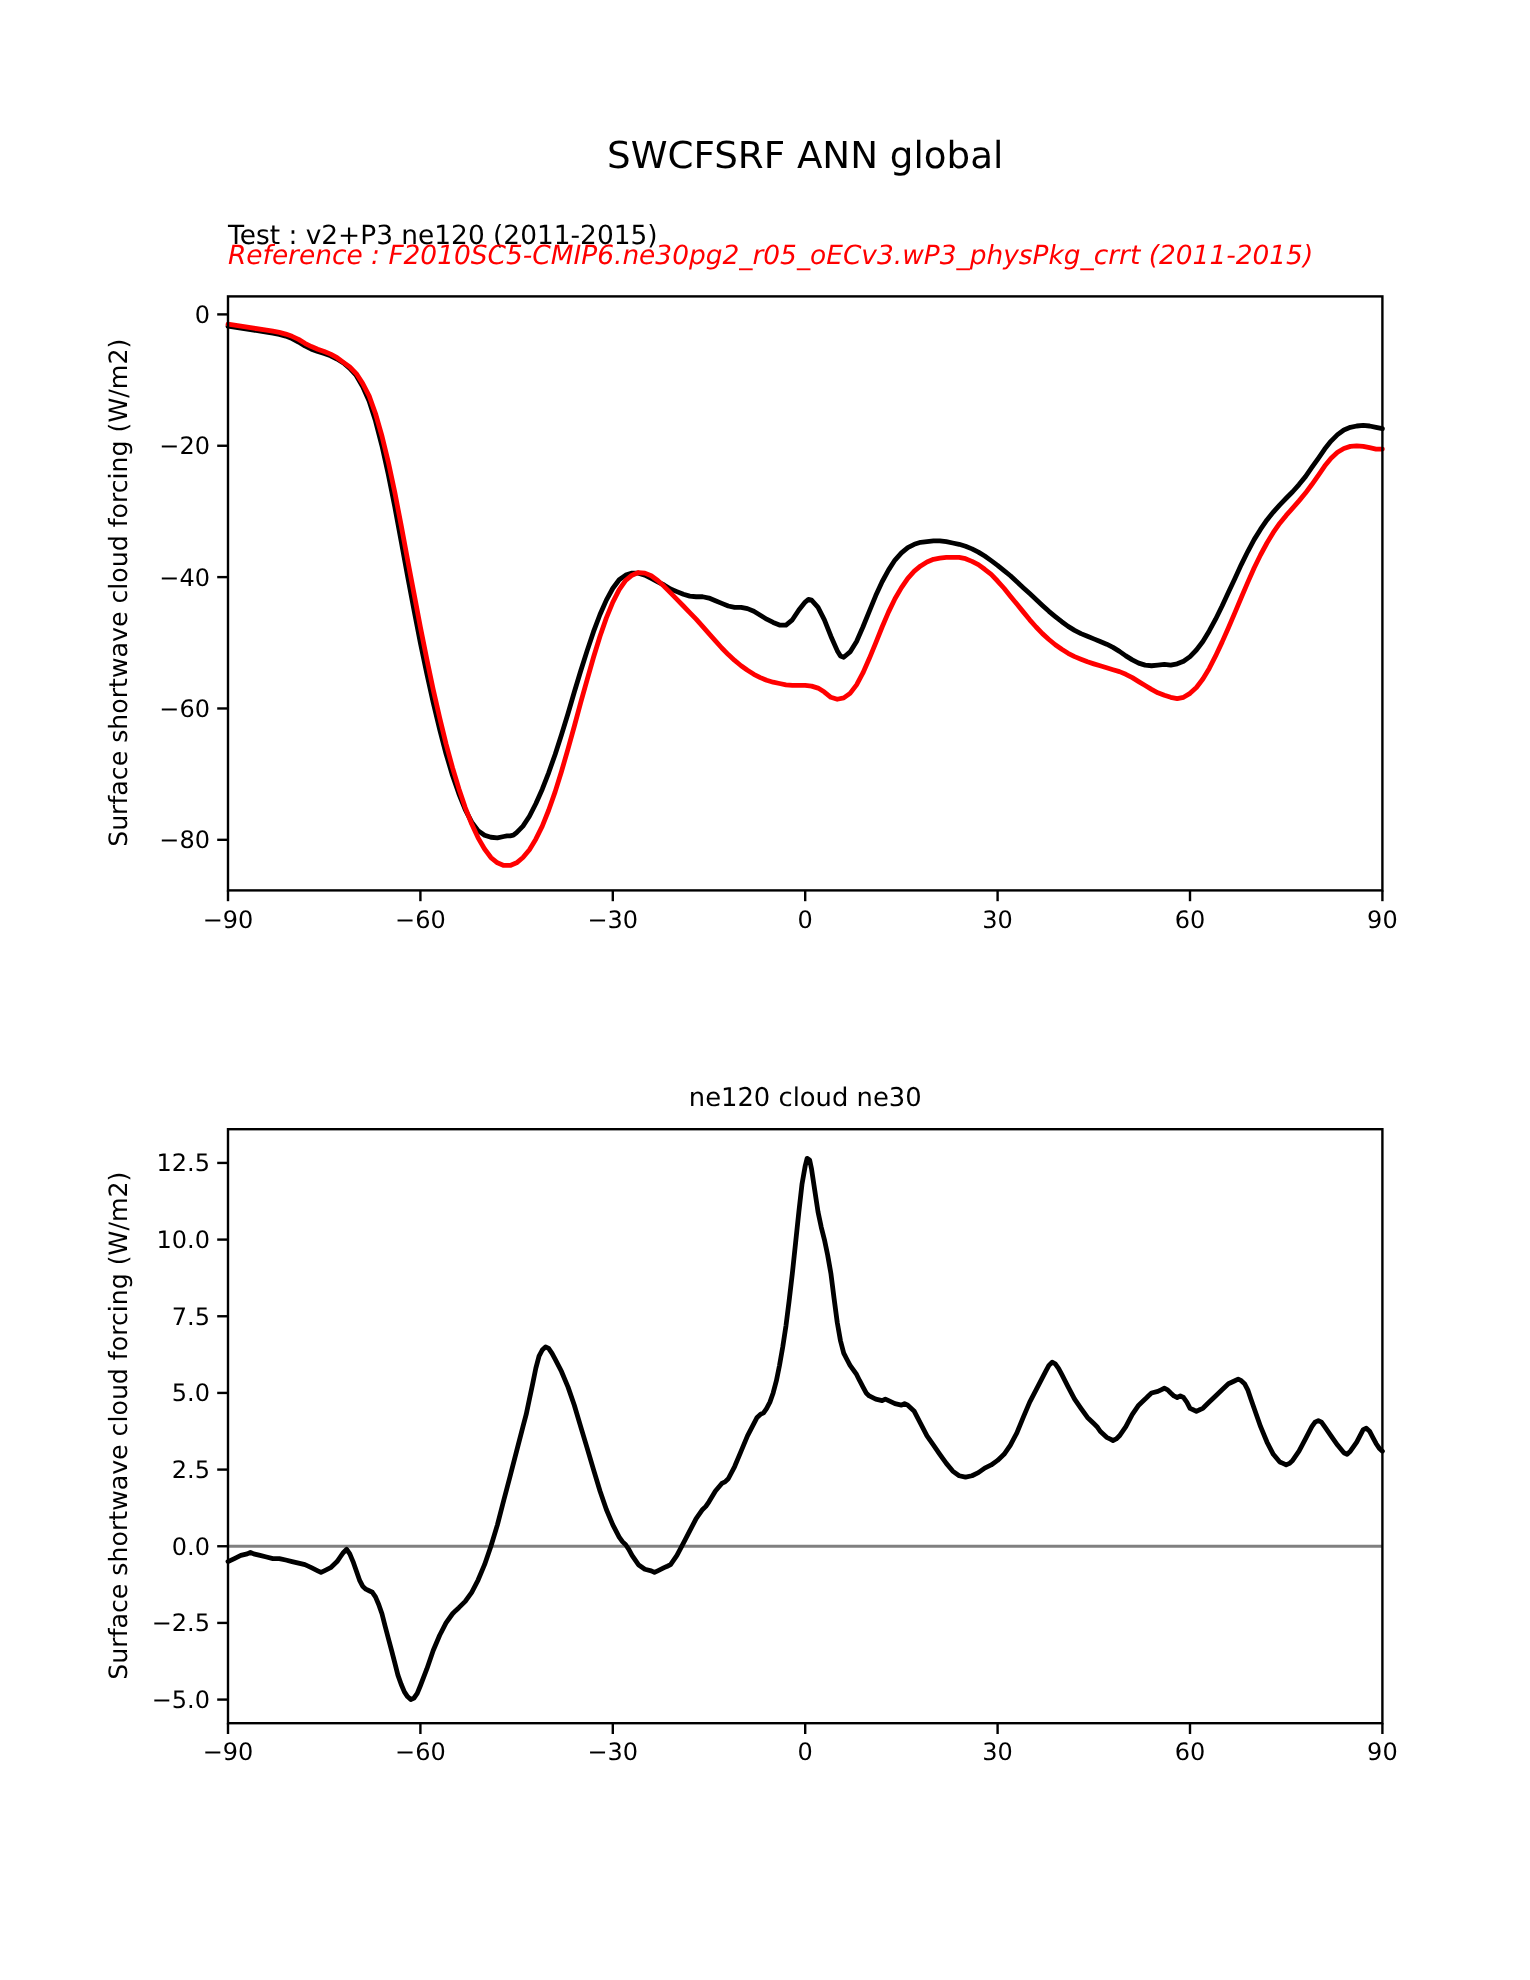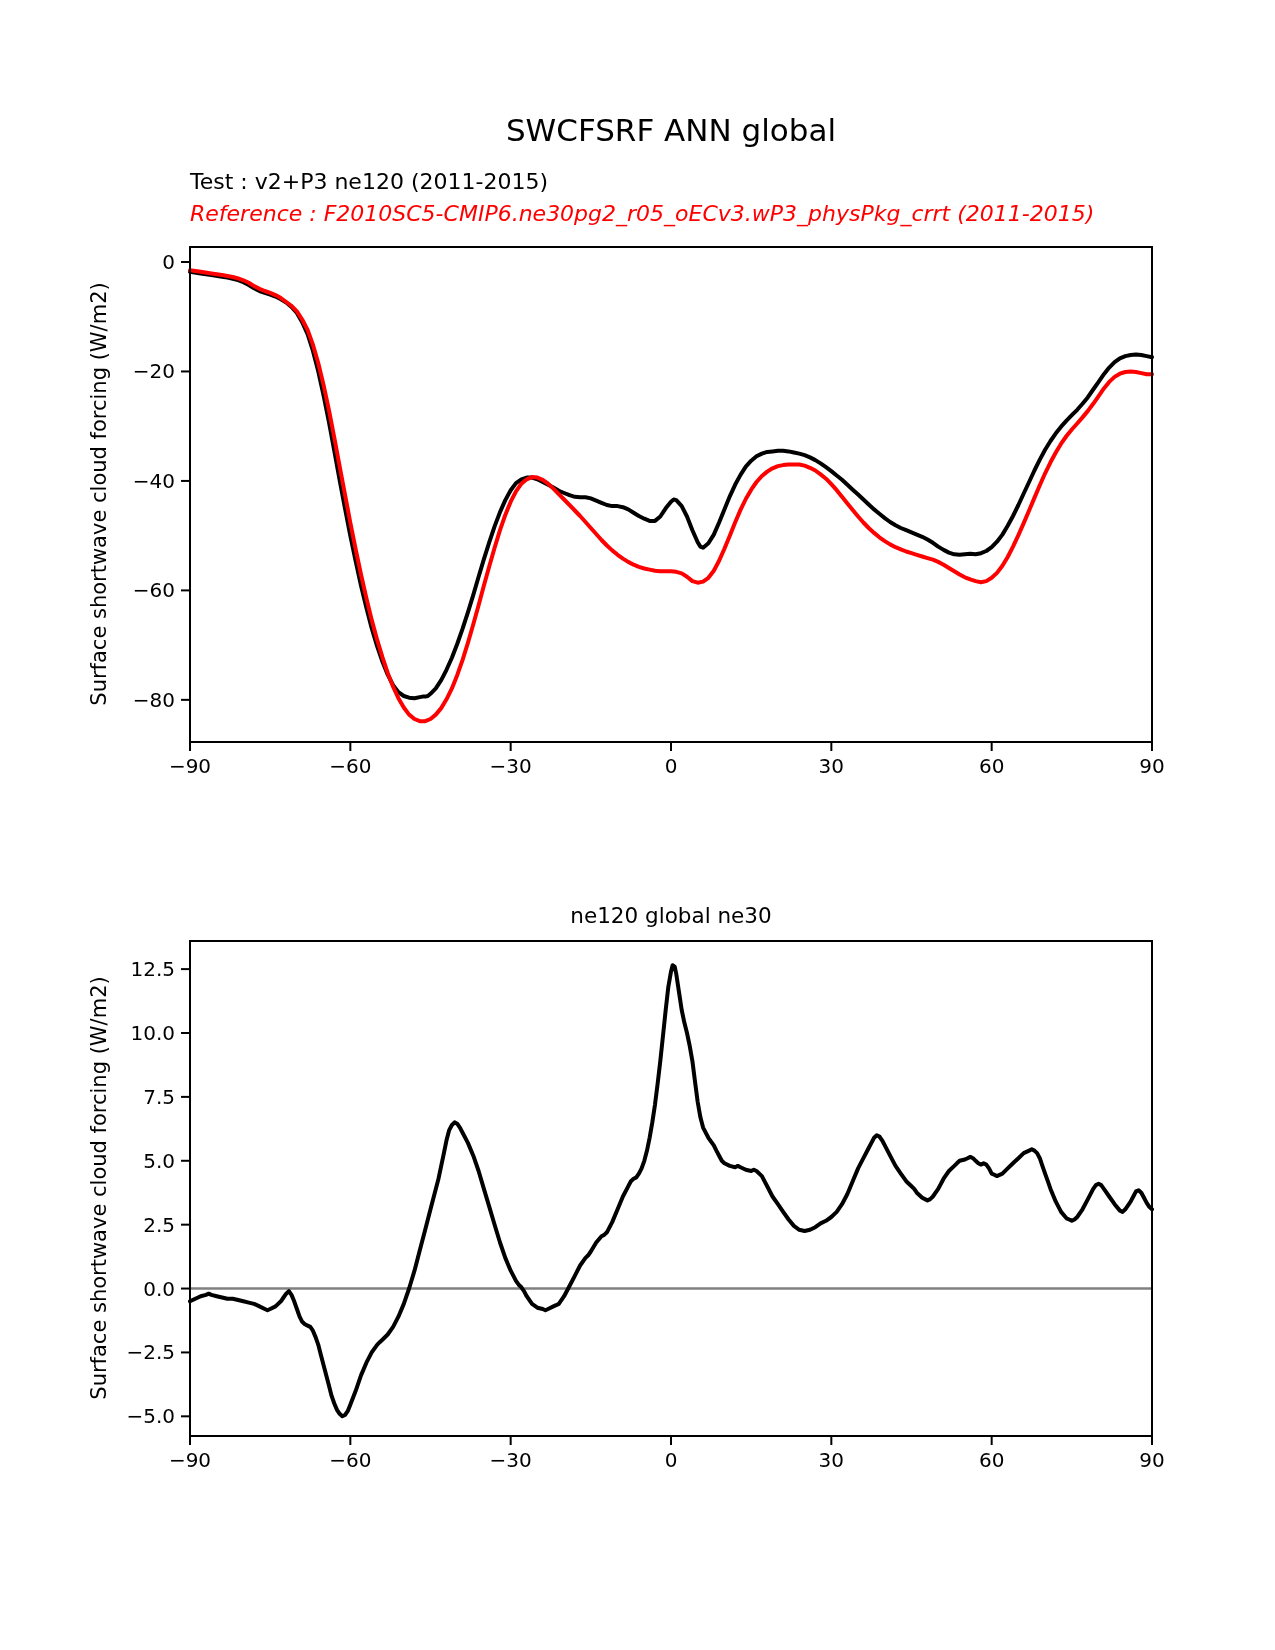--- a/index.html
+++ b/index.html
@@ -2,21 +2,21 @@
 <html><head>
 <meta charset="utf-8">
 <style>
   html,body{margin:0;padding:0;background:#ffffff;}
   body{
     width:1275px;height:1650px;position:relative;overflow:hidden;
     font-family:"DejaVu Sans","Liberation Sans",sans-serif;color:#000;
   }
   .abs{position:absolute;white-space:nowrap;}
   .main-title{top:76px;left:671px;transform:translateX(-50%);font-size:31px;margin-top:36px;}
-  .test-label{top:169px;left:190px;font-size:22px;color:#000000;}
+  .test-label{top:184px;left:190px;font-size:22px;color:#000000;}
   .ref-label{top:201px;left:190px;font-size:22px;font-style:italic;}
   .sub-title{top:903px;left:671px;transform:translateX(-50%);font-size:21.5px;}
   .ylabel{font-size:21px;transform:translate(-50%,-50%) rotate(-90deg);}
   .ylabel-top{left:99px;top:494px;}
   .ylabel-bottom{left:99px;top:1188px;}
   svg{position:absolute;left:0;top:0;}
 </style>
 </head>
 <body>
 
@@ -86,14 +86,14 @@
         <line x1="181" y1="1416.3226639132681" x2="190" y2="1416.3226639132681" stroke="#000" stroke-width="2"></line>
         <text x="175" y="1423.3226639132681" text-anchor="end" font-size="20" fill="#000">−5.0</text>
       </g>
     </svg>
 
   <div class="abs main-title">SWCFSRF ANN global</div>
   <div class="abs test-label">Test : v2+P3 ne120 (2011-2015)</div>
   <div class="abs ref-label" id="ref-label" style="color: rgb(255, 0, 0);">Reference : F2010SC5-CMIP6.ne30pg2_r05_oECv3.wP3_physPkg_crrt (2011-2015)</div>
   <div class="abs ylabel ylabel-top">Surface shortwave cloud forcing (W/m2)</div>
   <div class="abs ylabel ylabel-bottom">Surface shortwave cloud forcing (W/m2)</div>
-  <div class="abs sub-title">ne120 global ne30</div>
+  <div class="abs sub-title">ne120 cloud ne30</div>
 </div>
 
 </body></html>

